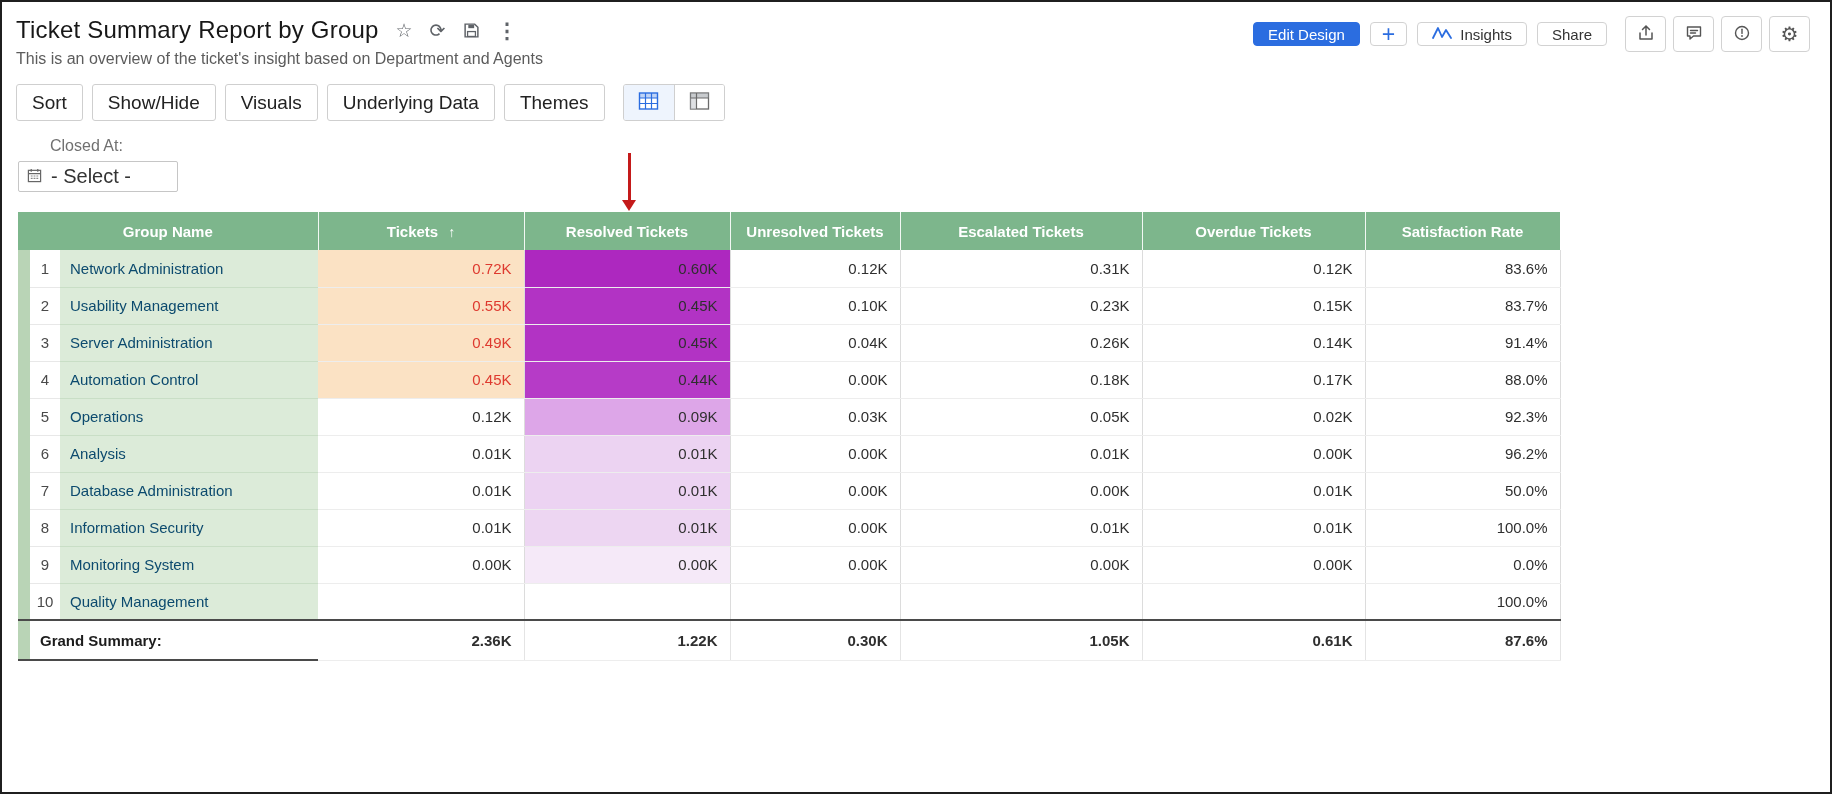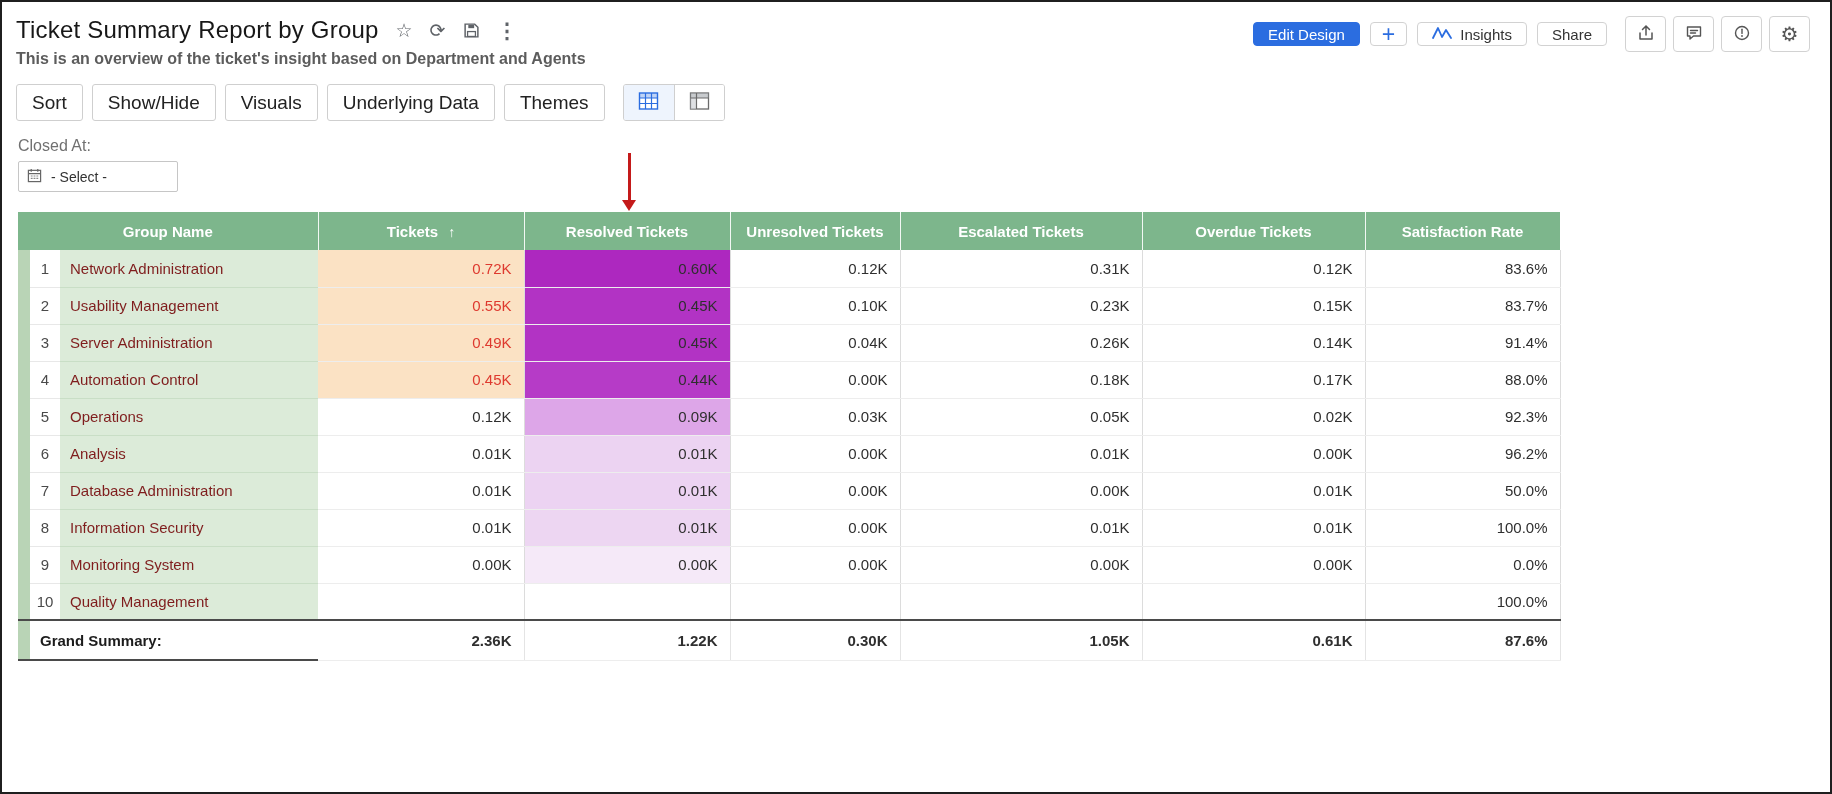--- a/index.html
+++ b/index.html
@@ -13,21 +13,21 @@
     font-family: "Liberation Sans", sans-serif;
     color: #222;
   }
 
   
   .topbar { padding: 14px 20px 0 14px; display: flex; justify-content: space-between; align-items: flex-start; }
   .title-row { display: flex; align-items: center; gap: 17px; }
   .title-row h1 { font-size: 24px; font-weight: 400; color: #171717; letter-spacing: .2px; }
   .t-icon { font-size: 19px; color: #5f6368; cursor: pointer; line-height: 1; display: inline-flex; align-items: center; }
   .t-icon.kebab { font-size: 21px; font-weight: 700; }
-  .subtitle { margin-top: 6px; font-size: 16px; color: #5c5c5c; font-weight: bold; }
+  .subtitle { margin-top: 6px; font-size: 16px; color: #5c5c5c; }
 
   .top-actions { display: flex; gap: 10px; align-items: center; }
   .btn {
     height: 24px; padding: 0 14px; font-size: 15px;
     border: 1px solid #d2d2d2; background: #fff; border-radius: 4px;
     color: #333; display: inline-flex; align-items: center; gap: 8px; cursor: pointer;
     font-family: inherit;
   }
   .btn.primary { background: var(--accent-blue); color: #fff; border-color: var(--accent-blue); font-weight: 400; }
   .btn.plus { color: var(--accent-blue); font-size: 23px; padding: 0 11px; line-height: 1; }
@@ -41,41 +41,41 @@
   .tbtn { height: 37px; padding: 0 15px; font-size: 19px; border: 1px solid #cfcfcf; background: #fff;
           border-radius: 3px; color: #222; cursor: pointer; font-family: inherit; }
   .view-toggle { margin-left: 9px; display: flex; border: 1px solid #cfcfcf; border-radius: 3px; overflow: hidden; }
   .vbtn { width: 50px; height: 35px; background: #fff; border: none; display: inline-flex;
           align-items: center; justify-content: center; cursor: pointer; }
   .vbtn.active { background: #eef4fd; }
   .vbtn + .vbtn { border-left: 1px solid #cfcfcf; }
 
   
   .filter { margin: 16px 0 0 16px; }
-  .filter-label { font-size: 16px; color: #707070; }
+  .filter-label { font-size: 16px; color: #707070; margin-left: 32px; }
   .filter-select { margin-top: 6px; width: 160px; height: 31px; border: 1px solid #c6c6c6; background: #fff;
-                   display: flex; align-items: center; gap: 9px; padding: 0 8px; font-size: 14px; color: #333;
+                   display: flex; align-items: center; gap: 9px; padding: 0 8px; font-size: 20px; color: #333;
                    border-radius: 2px; cursor: pointer; }
 
   
   .annotation-arrow { position: absolute; left: 620px; top: 151px; width: 14px; }
   .arrow-line { width: 3px; height: 47px; background: var(--arrow-red); margin: 0 auto; }
   .arrow-head { width: 0; height: 0; border-left: 7px solid transparent; border-right: 7px solid transparent;
                 border-top: 11px solid var(--arrow-red); }
 
   
   .table-wrap { margin: 20px 8px 0 16px; }
   table { border-collapse: collapse; table-layout: fixed; width: 1542px; font-size: 15px; }
   thead th { height: 38px; background: var(--header-green); color: #fff; font-weight: 600; font-size: 15px;
              border-right: 1px solid rgba(255,255,255,.9); text-align: center; cursor: pointer; }
   .sort-arrow { margin-left: 10px; font-size: 14px; font-weight: 400; }
   tbody td { height: 37px; }
   td.strip { background: var(--strip-green); }
   td.num  { background: #fff; text-align: center; color: #4a4a4a; border-bottom: 1px solid #e8e8e8; }
-  td.name { background: var(--row-green); color: #7f1d1d; padding-left: 10px; border-bottom: 1px solid #c9dec6; }
+  td.name { background: var(--row-green); color: #0c4a6e; padding-left: 10px; border-bottom: 1px solid #c9dec6; }
   td.val  { text-align: right; padding-right: 12px; color: #2f2f2f;
             border-bottom: 1px solid #ededed; border-right: 1px solid #dcdcdc; }
   td.val.hot { background: var(--tickets-highlight-bg); color: var(--tickets-highlight-text); }
   tfoot td { height: 40px; border-top: 2px solid #4a4a4a; border-bottom: 2px solid #4a4a4a;
              font-weight: 700; color: #1c1c1c; background: #fff; }
   tfoot td.strip { background: var(--strip-green); }
   tfoot td.sum-label { text-align: left; padding-left: 10px; }
   tfoot td.val { text-align: right; padding-right: 12px; border-right: 1px solid #e4e4e4; }
 </style>
 </head>

